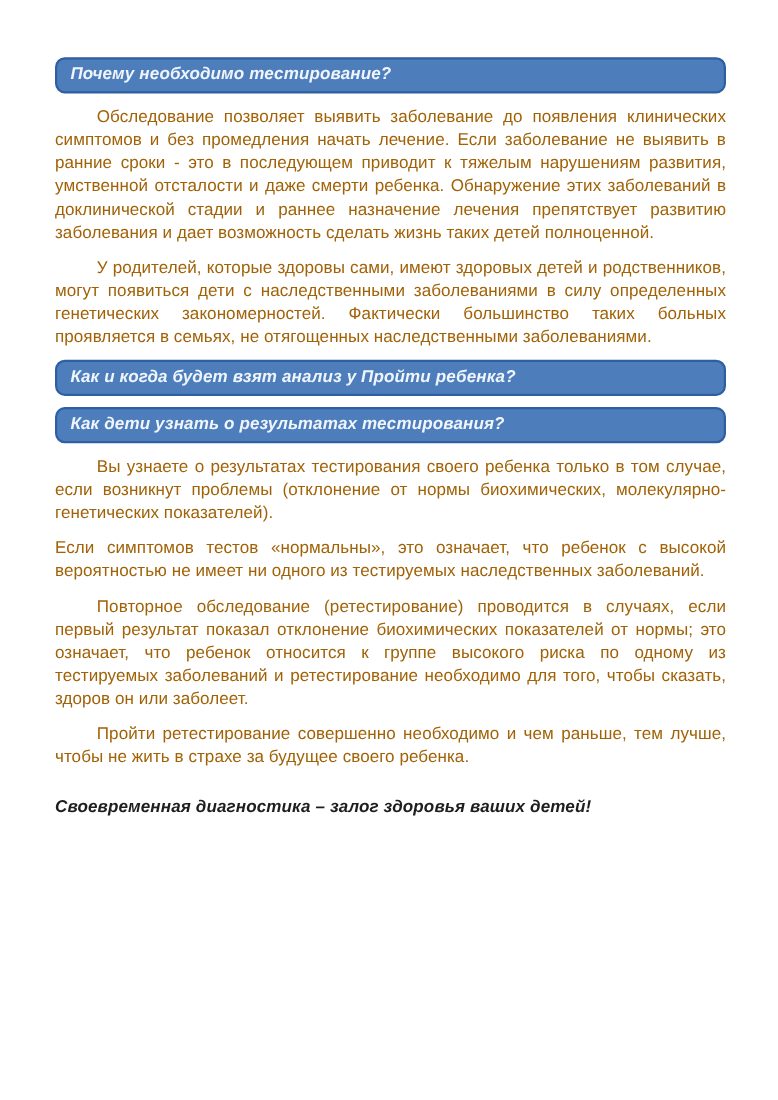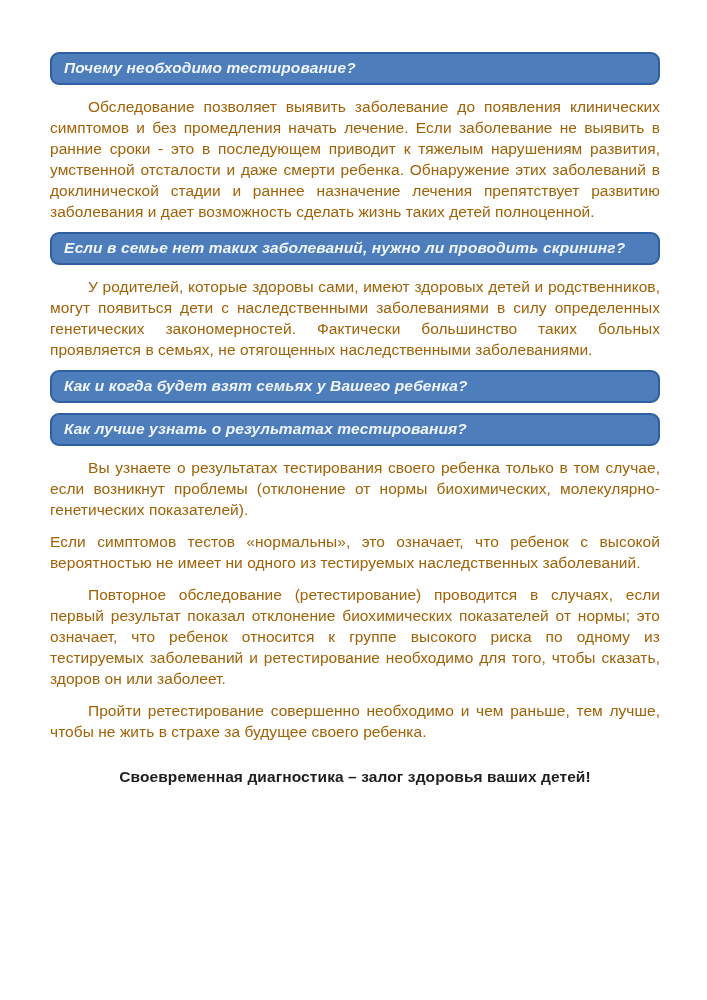--- a/index.html
+++ b/index.html
@@ -42,52 +42,51 @@
     font-size: 15.5px;
     line-height: 21px;
     text-align: justify;
     letter-spacing: 0.05px;
   }
   .para.indent {
     text-indent: 38px;
   }
   .footer-slogan {
     margin-top: 26px;
-    text-align: center;
     color: #1E1E1E;
     font-size: 15.5px;
     font-weight: bold;
+    font-style: italic;
     letter-spacing: 0.1px;
   }
 </style>
 </head>
 <body>
 
 <div class="page">
   <div>
   <div class="section">
     <div class="section-heading">Почему необходимо тестирование?</div>
     <div>
           <p class="para indent">Обследование позволяет выявить заболевание до появления клинических симптомов и без промедления начать лечение. Если заболевание не выявить в ранние сроки - это в последующем приводит к тяжелым нарушениям развития, умственной отсталости и даже смерти ребенка. Обнаружение этих заболеваний в доклинической стадии и раннее назначение лечения препятствует развитию заболевания и дает возможность сделать жизнь таких детей полноценной.</p>
         </div>
   </div>
 
   <div class="section">
-    <div class="section-heading">Если в семье нет таких заболеваний, нужно ли проводить скрининг?</div>
     <div>
           <p class="para indent">У родителей, которые здоровы сами, имеют здоровых детей и родственников, могут появиться дети с наследственными заболеваниями в силу определенных генетических закономерностей. Фактически большинство таких больных проявляется в семьях, не отягощенных наследственными заболеваниями.</p>
         </div>
   </div>
 
   <div class="section">
-    <div class="section-heading">Как и когда будет взят семьях у Вашего ребенка?</div>
+    <div class="section-heading">Как и когда будет взят анализ у Пройти ребенка?</div>
   </div>
 
   <div class="section">
-    <div class="section-heading">Как лучше узнать о результатах тестирования?</div>
+    <div class="section-heading">Как дети узнать о результатах тестирования?</div>
     <div>
           <p class="para indent">Вы узнаете о результатах тестирования своего ребенка только в том случае, если возникнут проблемы (отклонение от нормы биохимических, молекулярно-генетических показателей).</p>
           <p class="para">Если симптомов тестов «нормальны», это означает, что ребенок с высокой вероятностью не имеет ни одного из тестируемых наследственных заболеваний.</p>
         </div>
   </div>
 
   <div class="section">
     <div>
           <p class="para indent">Повторное обследование (ретестирование) проводится в случаях, если первый результат показал отклонение биохимических показателей от нормы; это означает, что ребенок относится к группе высокого риска по одному из тестируемых заболеваний и ретестирование необходимо для того, чтобы сказать, здоров он или заболеет.</p>
           <p class="para indent">Пройти ретестирование совершенно необходимо и чем раньше, тем лучше, чтобы не жить в страхе за будущее своего ребенка.</p>

